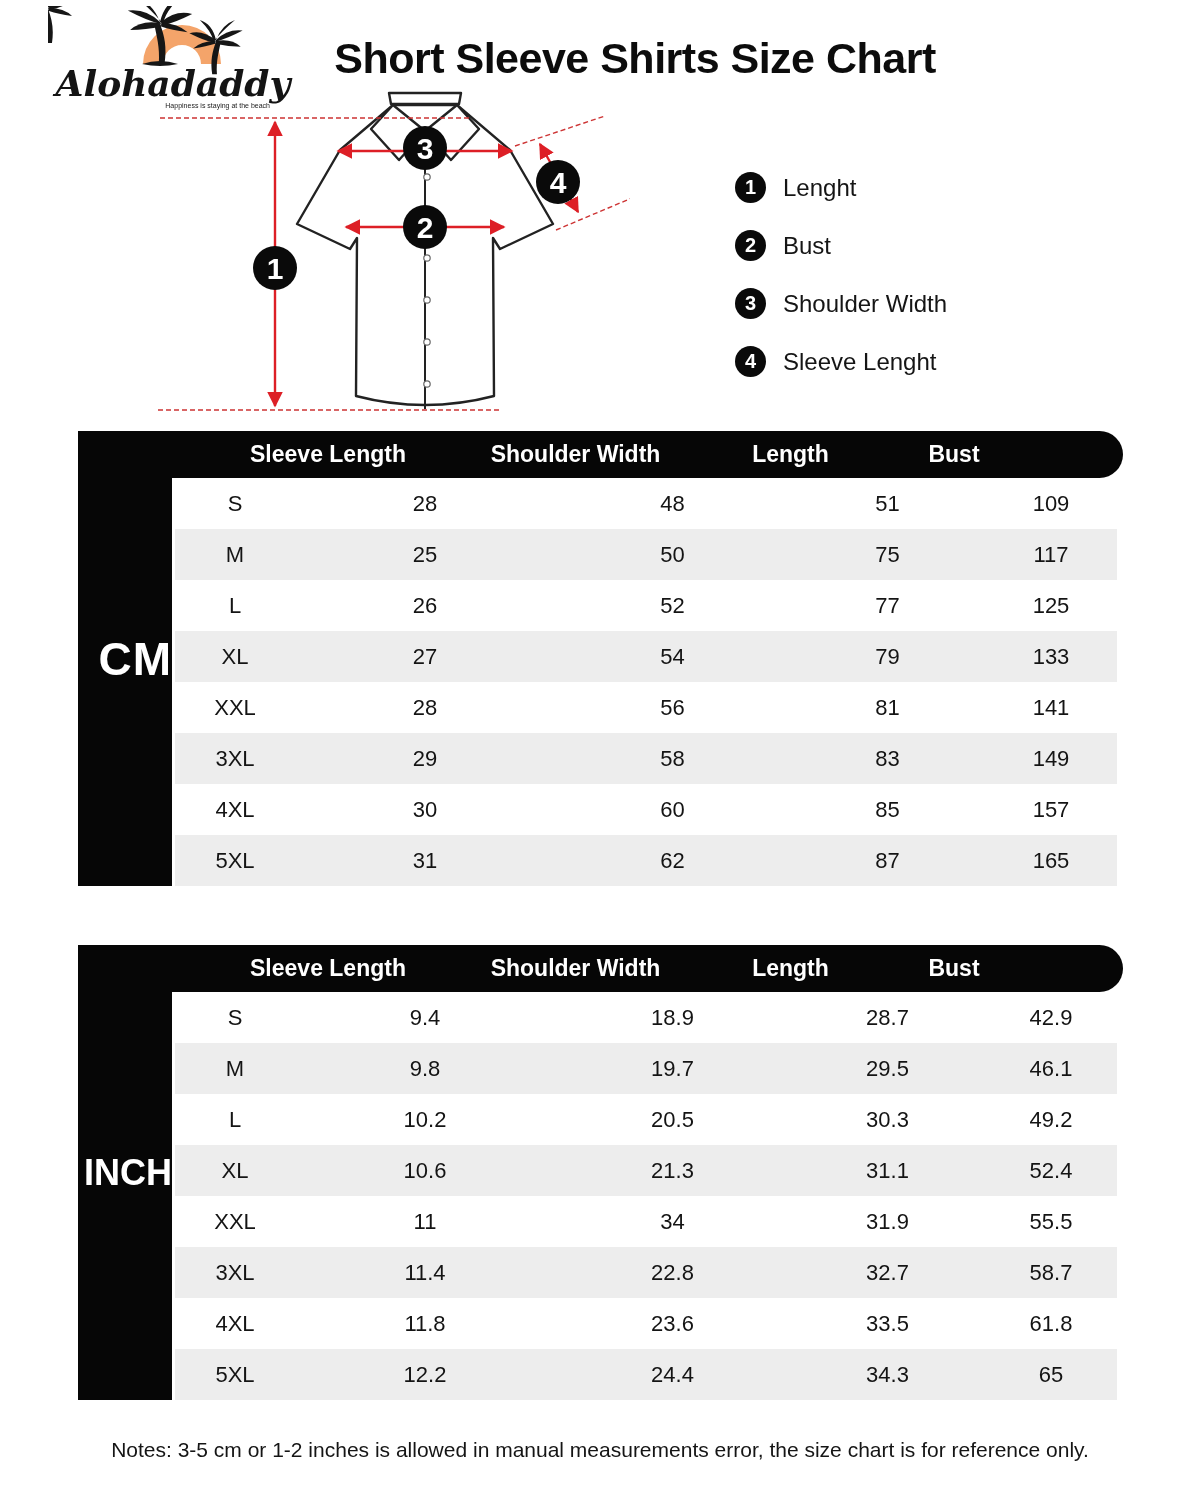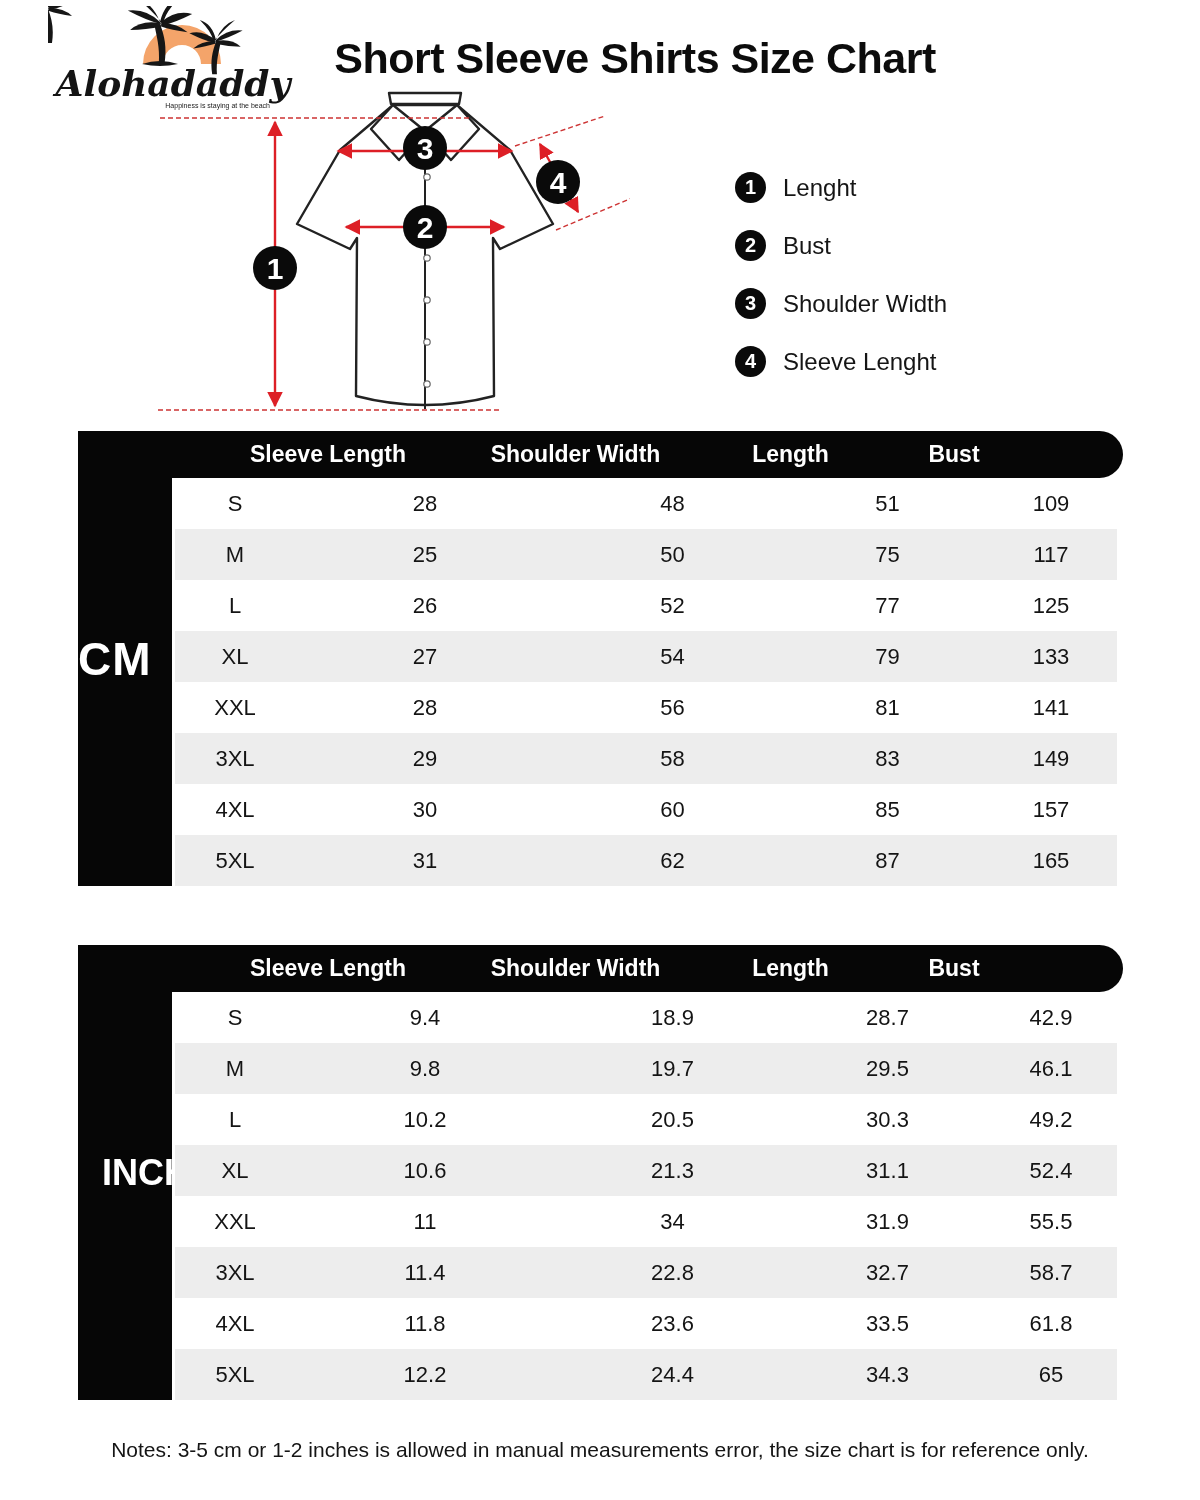--- a/index.html
+++ b/index.html
@@ -31,21 +31,21 @@
   .size-table.inch { top:945px; }
   .t-header {
     position:absolute; left:0; top:0; right:0; height:47px;
     background:#060606; border-radius:0 24px 24px 0;
     display:flex; align-items:center; 
   }
   .hcell { color:#fff; font-weight:bold; font-size:23px; text-align:center; }
   .t-band {
     position:absolute; left:0; top:0; width:94px; height:100%;
     background:#060606; color:#fff; font-weight:bold;
-    display:flex; align-items:center; justify-content:flex-start;
+    display:flex; align-items:center; justify-content:flex-end;
   }
   .cm   .t-band { font-size:46px; letter-spacing:1px; }
   .inch .t-band { font-size:36px;padding-left:24px; }
   .t-rows { position:absolute; left:97px; top:47px; width:942px; }
   .trow { display:flex; height:51px; align-items:center; }
   .trow:nth-child(even) { background:#ededed; }
   .tcell { text-align:center; font-size:22px; color:#141414; }
   .hcell:nth-child(1), .tcell:nth-child(1) { width:120px; }
   .hcell:nth-child(2), .tcell:nth-child(2) { width:260px; }
   .hcell:nth-child(3), .tcell:nth-child(3) { width:235px; }

